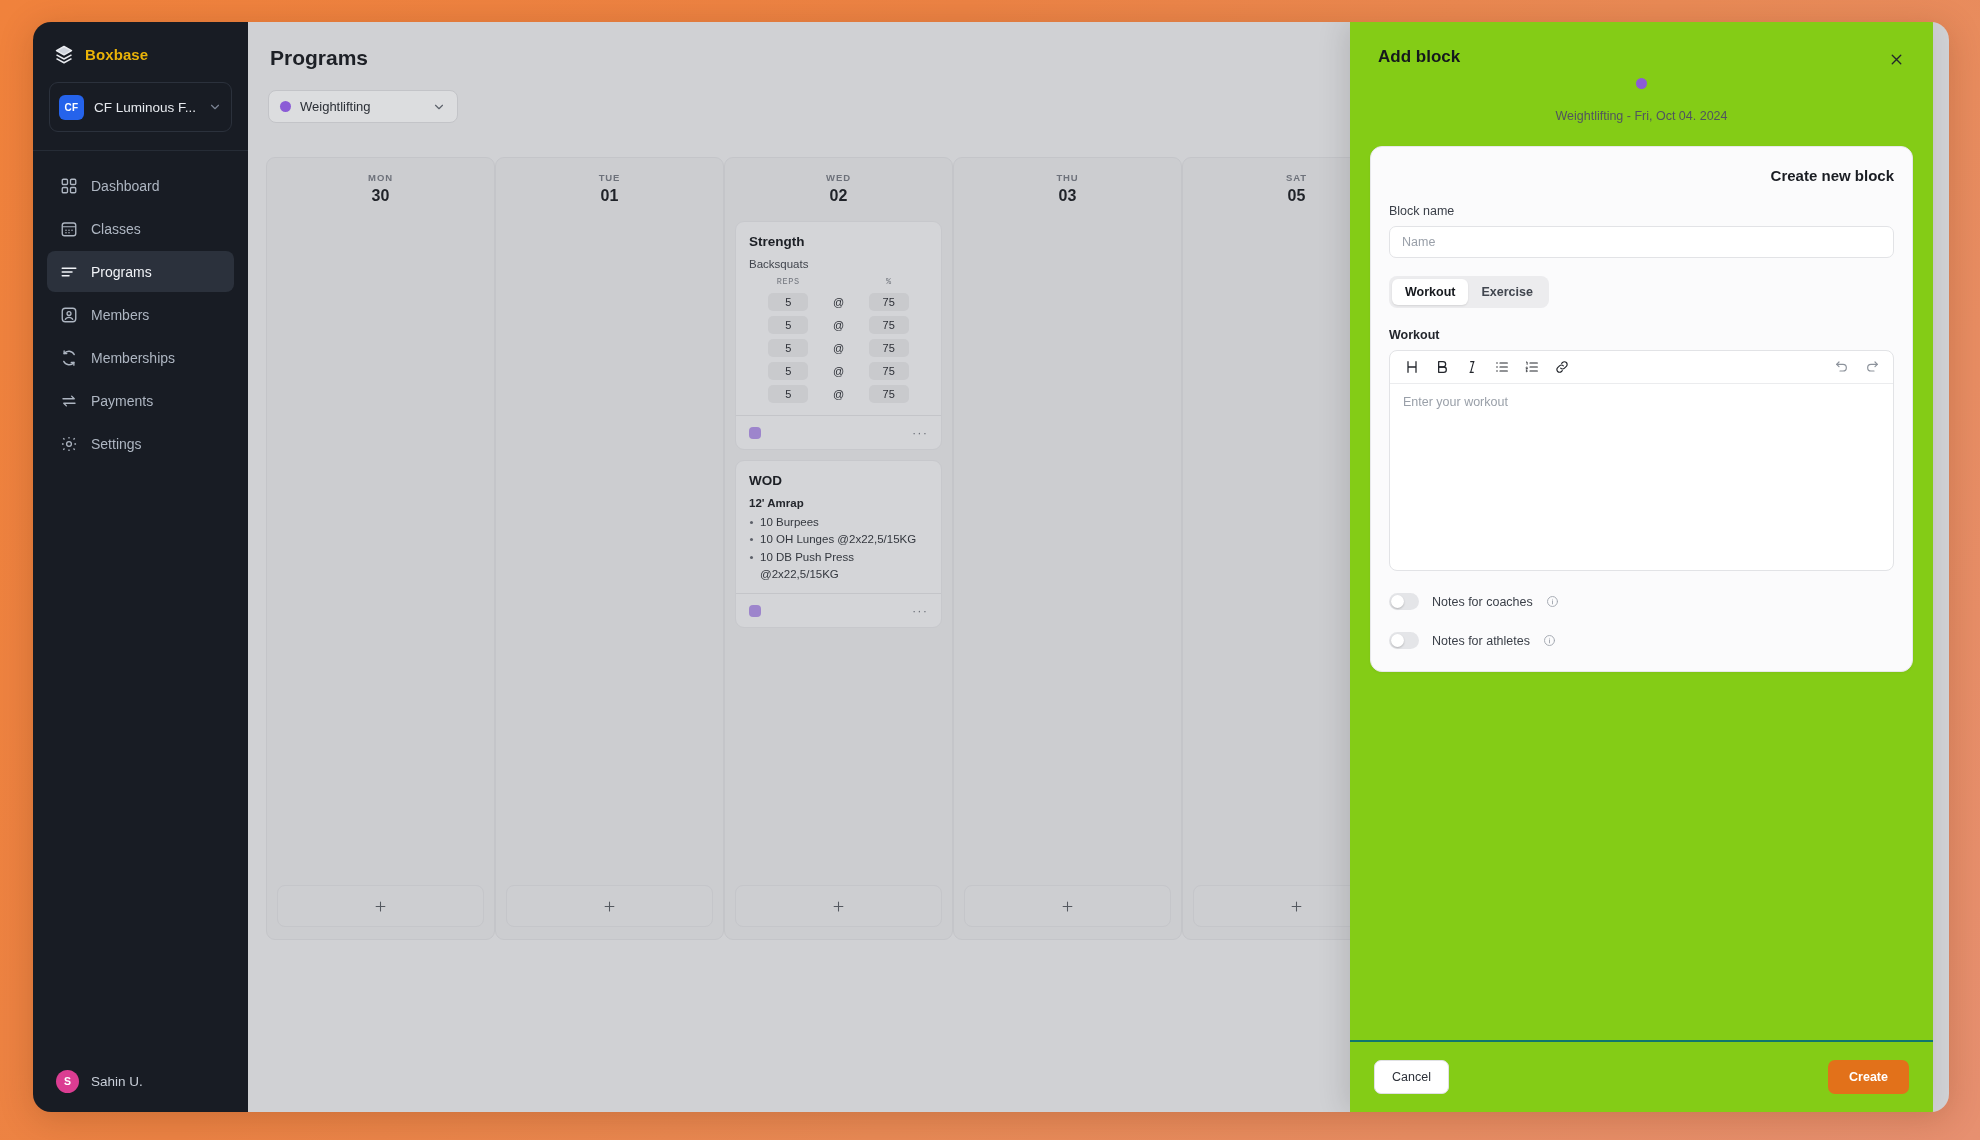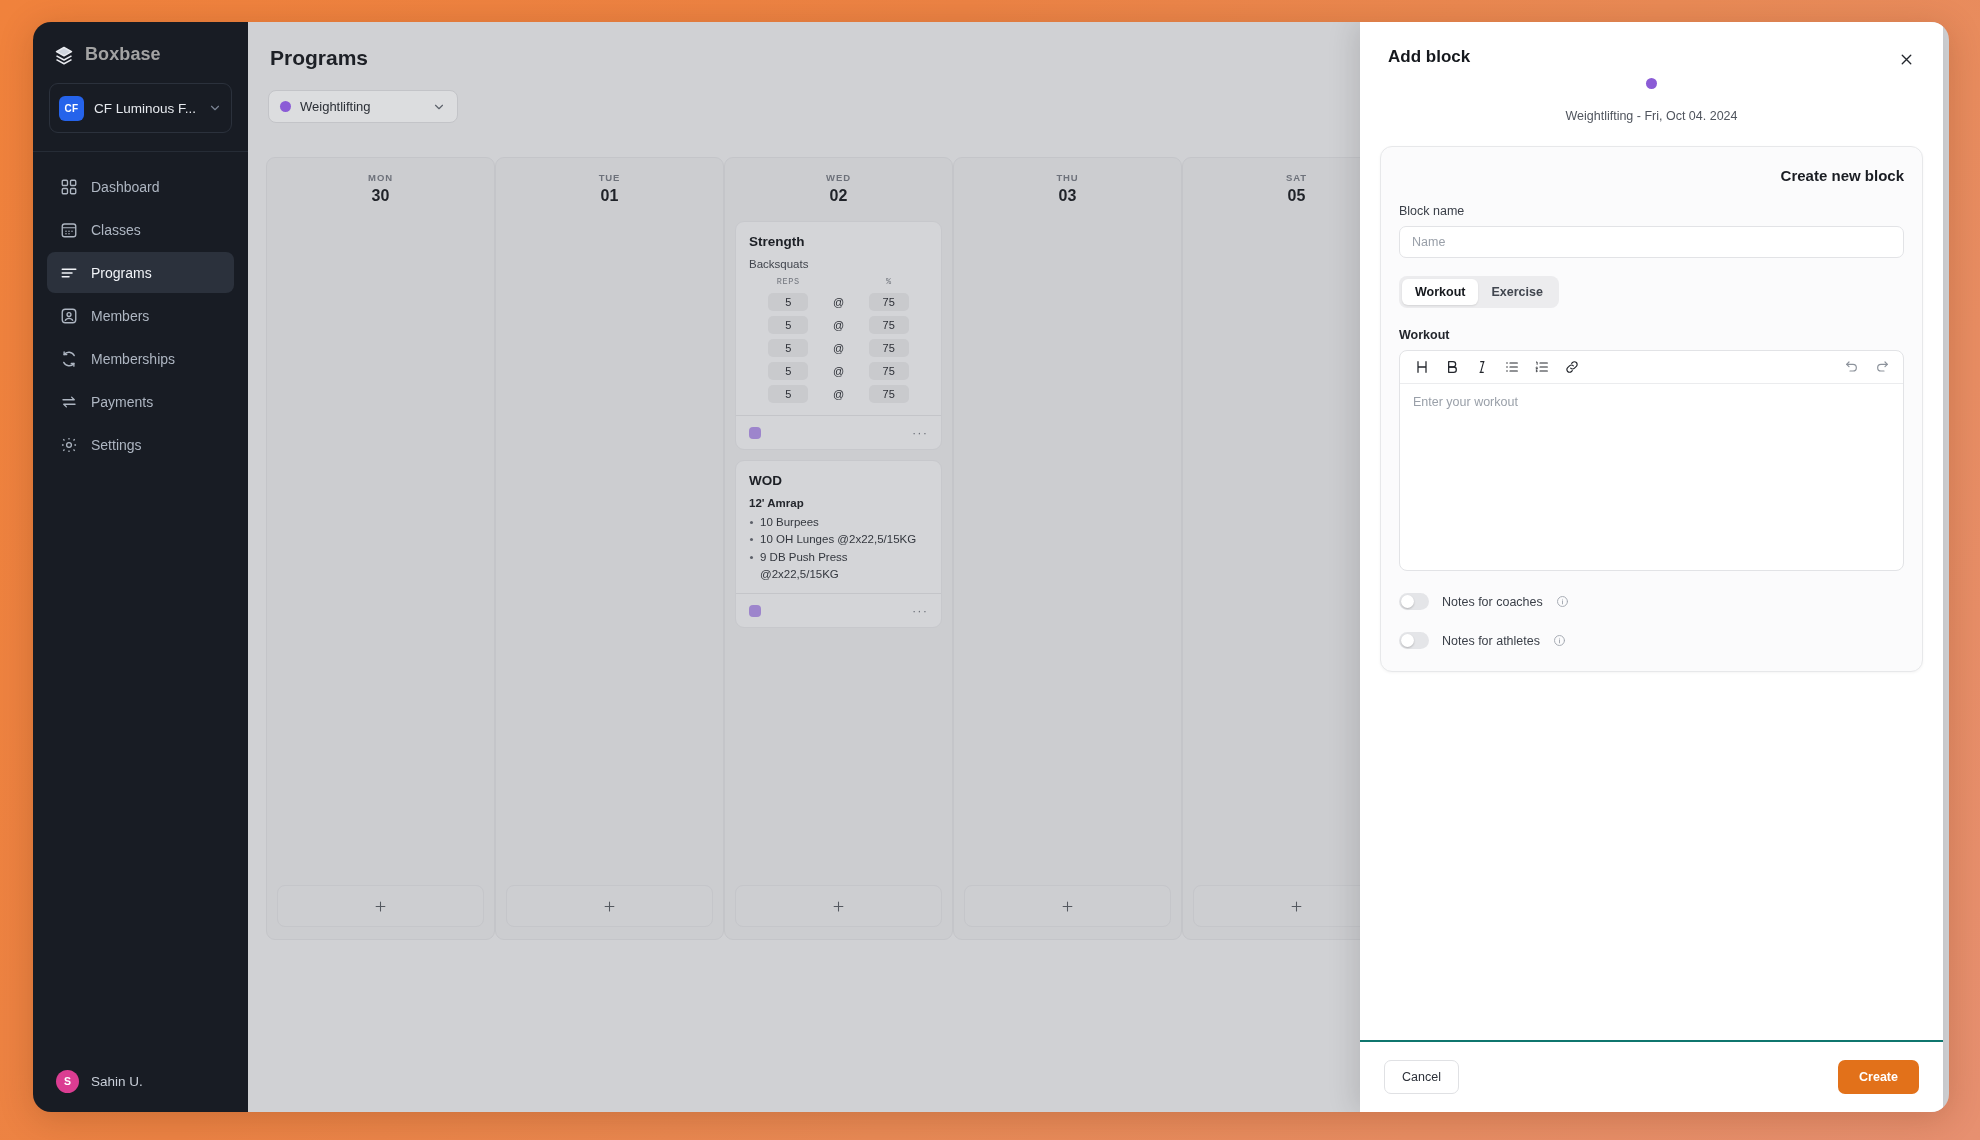--- a/index.html
+++ b/index.html
@@ -30,21 +30,21 @@
     background: #181c24;
     display: flex; flex-direction: column;
     flex: none;
   }
   .brand {
     display: flex; align-items: center; gap: 11px;
     padding: 22px 20px 14px 21px;
   }
   .brand-mark { width: 20px; height: 20px; flex: none; }
   .brand-name {
-    color: #a3a3a3; font-size: 18px; font-weight: bold; letter-spacing: .1px; text-align: right;
+    color: #eab308; font-size: 15px; font-weight: bold; letter-spacing: .1px; text-align: right;
   }
   .org-switcher {
     margin: 4px 16px 0 16px;
     height: 50px;
     border: 1px solid #2b313c;
     border-radius: 9px;
     display: flex; align-items: center; gap: 10px;
     padding: 0 9px;
     cursor: pointer;
   }
@@ -173,23 +173,23 @@
     height: 42px; margin: 10px 0 12px 0;
     border: 1px solid #c5c6ca; border-radius: 8px;
     background: #cdced1;
     display: flex; align-items: center; justify-content: center;
     cursor: pointer; color: #54585f;
   }
 
   
   #panel {
     position: absolute;
-    right: 6px; top: 0;
+    right: 16px; top: 0;
     width: 583px; height: 100%;
-    background: #ffffff;
+    background: #84cc16;
     display: flex; flex-direction: column;
     box-shadow: -6px 0 26px rgba(0,0,0,.12);
   }
   .panel-head { padding: 25px 28px 0 28px; position: relative; }
   .panel-title { font-size: 17px; font-weight: bold; color: #15181d; }
   .panel-sub { display: flex; align-items: center; gap: 20px; margin-top: 11px; flex-direction: column; }
   .panel-sub-dot { width: 11px; height: 11px; border-radius: 50%; background: #8b5cd6; flex: none; }
   .panel-sub-text { font-size: 12.5px; color: #50555e; }
   .panel-close {
     position: absolute; right: 24px; top: 24px;
@@ -498,21 +498,21 @@
             </div>
           </div>
 
           <div class="block-card">
             <div class="block-card-body">
               <div class="bc-title">WOD</div>
               <div class="bc-sub-strong">12' Amrap</div>
               <ul class="wod-list">
                 <li>10 Burpees</li>
                 <li>10 OH Lunges @2x22,5/15KG</li>
-                <li>9 DB Push Press @2x22,5/15KG</li>
+                <li>10 DB Push Press @2x22,5/15KG</li>
               </ul>
             </div>
             <div class="block-card-foot">
               <span class="foot-dot"></span>
               <span class="foot-dots">···</span>
             </div>
           </div>
 
         </div>
         <div class="add-slot">

